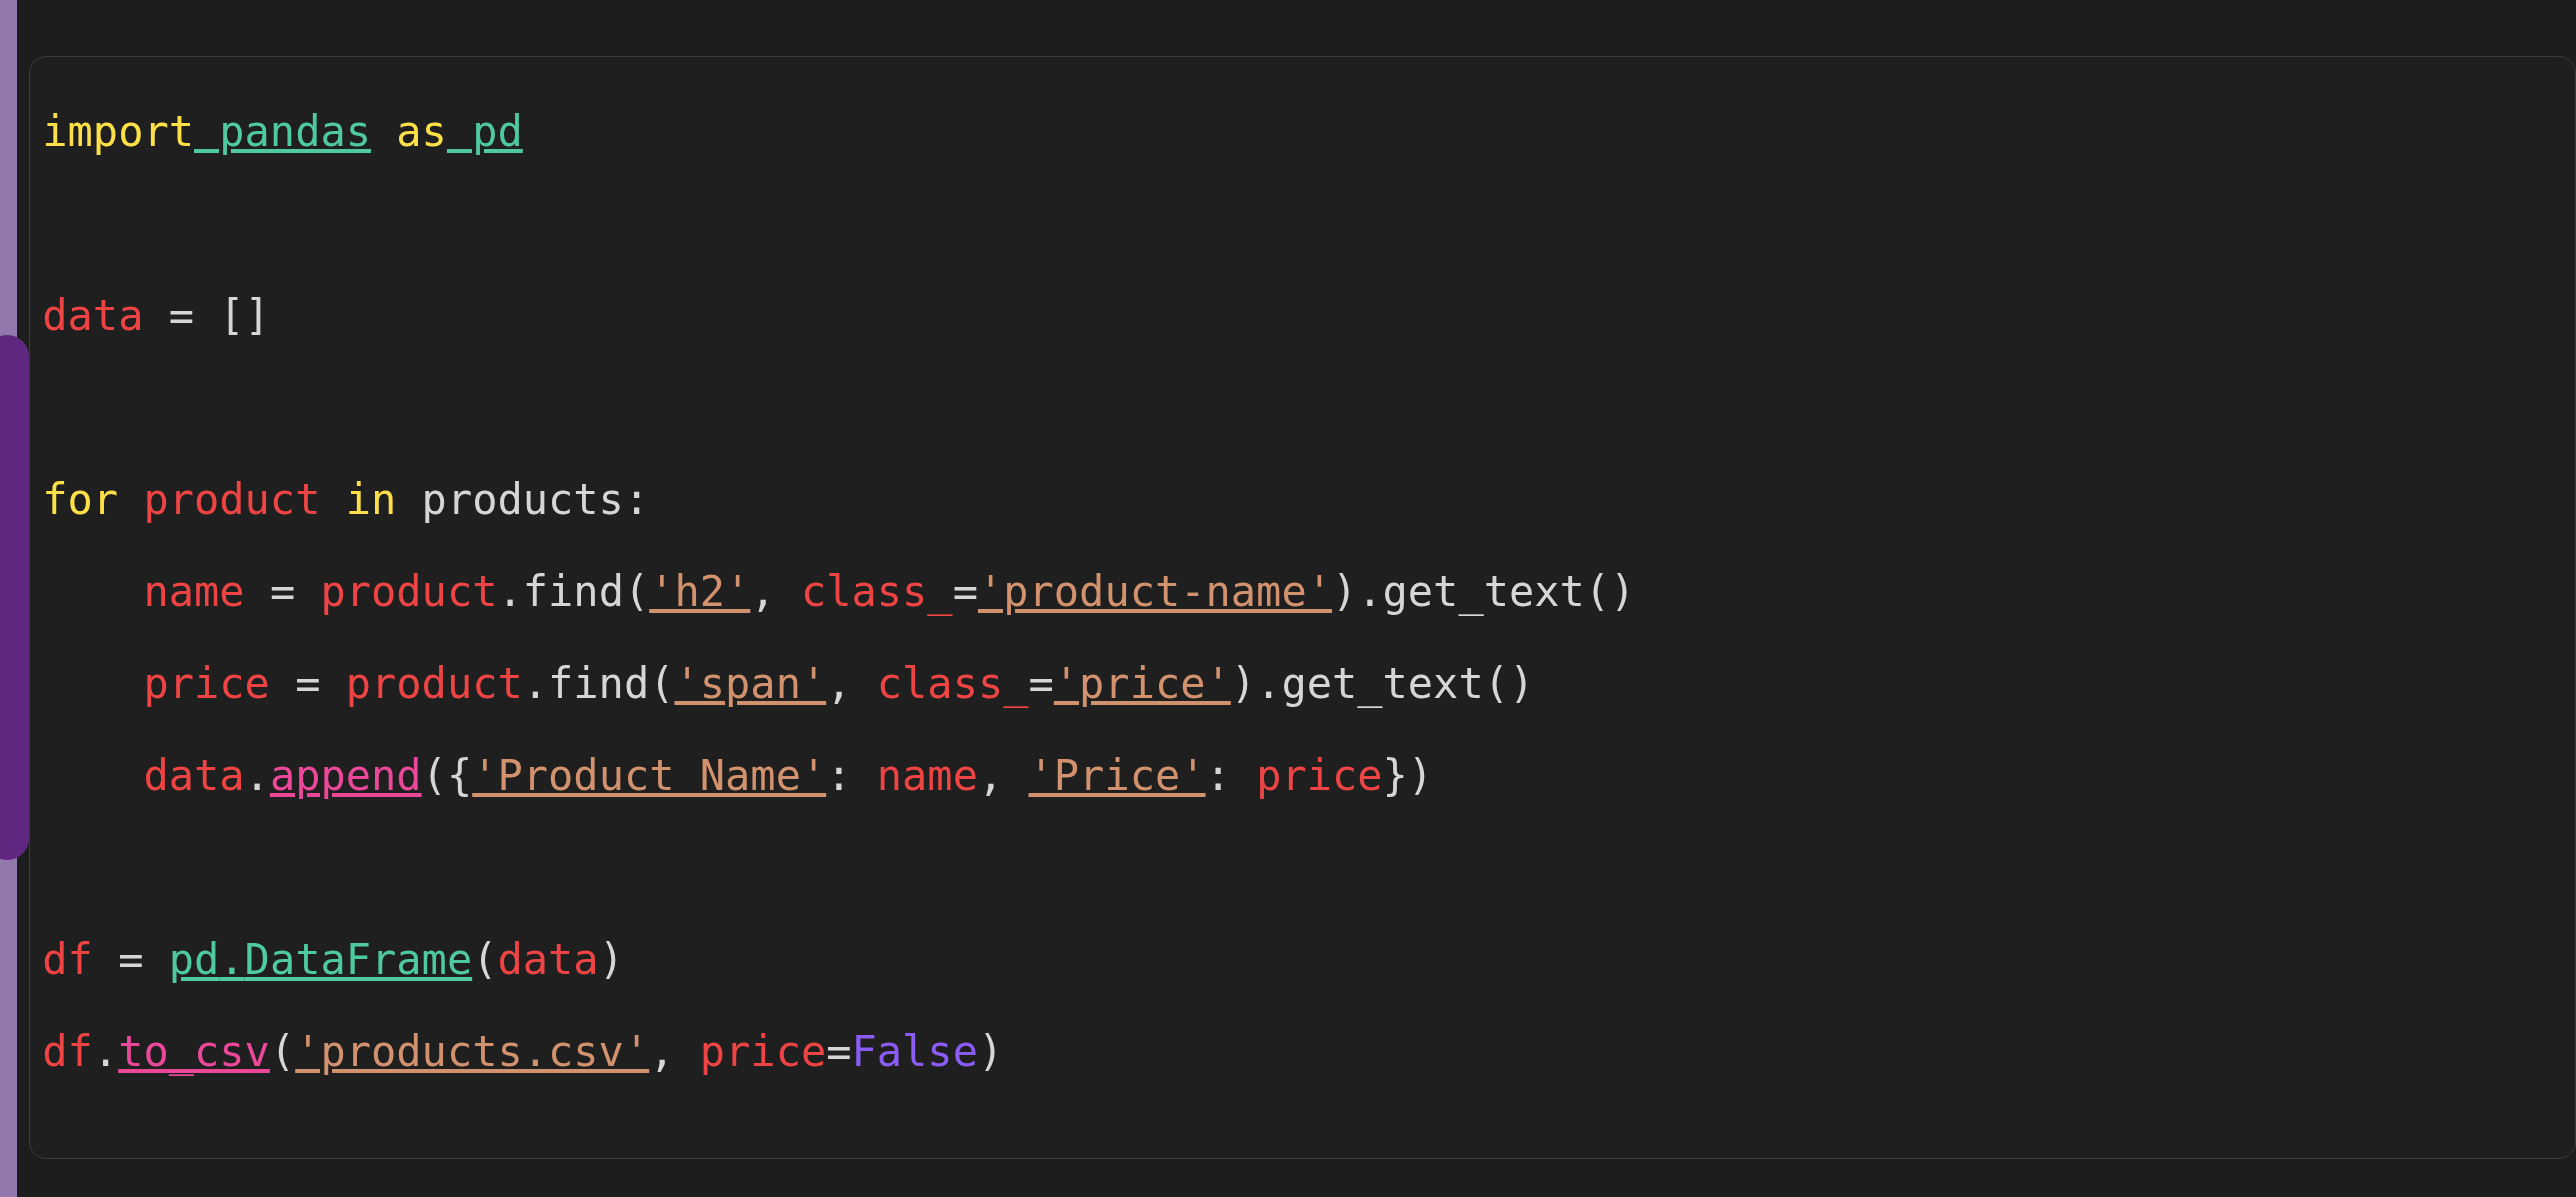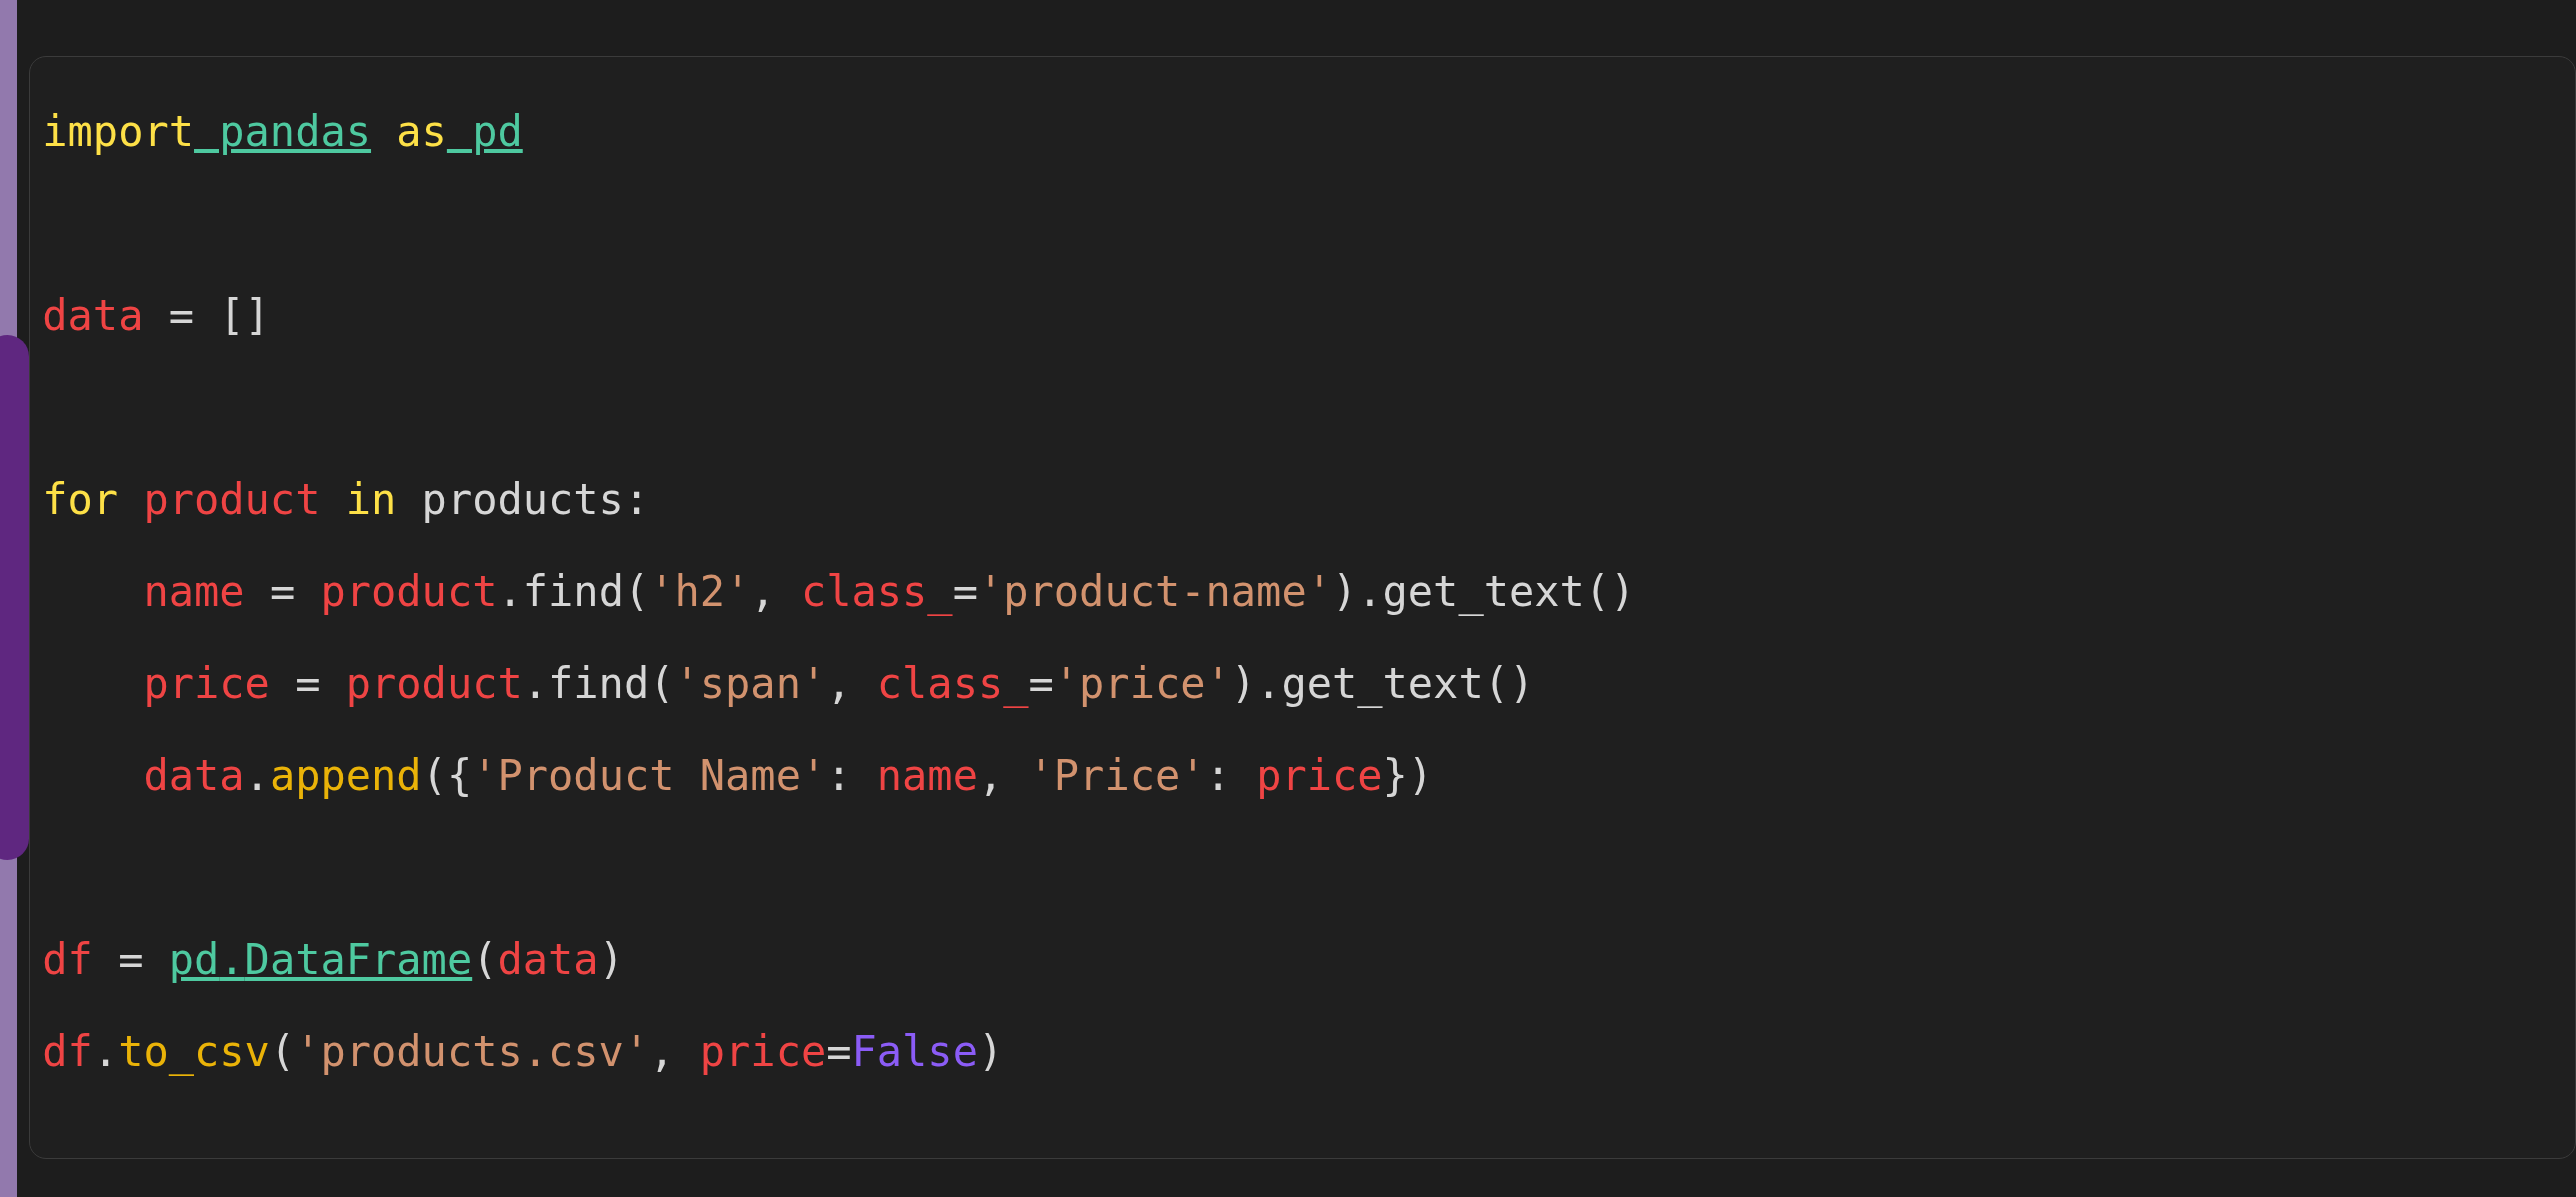--- a/index.html
+++ b/index.html
@@ -72,22 +72,22 @@
     letter-spacing: 0px;
     color: #d6d6d6;
     white-space: pre;
     font-weight: 400;
   }
 
   
   .kw   { color: #fde047; }   
   .mod  { color: #4ec9a0; text-decoration: underline; }   
   .var  { color: #ef4444; }   
-  .str  { color: #d2926e; }   
-  .fn   { color: #eab308; }   
+  .str  { color: #d2926e; text-decoration: underline; }   
+  .fn   { color: #ec4899; text-decoration: underline; }   
   .pun  { color: #d6d6d6; }   
   .cst  { color: #8b5cf6; }   
 </style>
 </head>
 <body>
 
 <div id="left-rail"></div>
 <div id="left-accent"></div>
 <div id="right-accent"></div>
 

